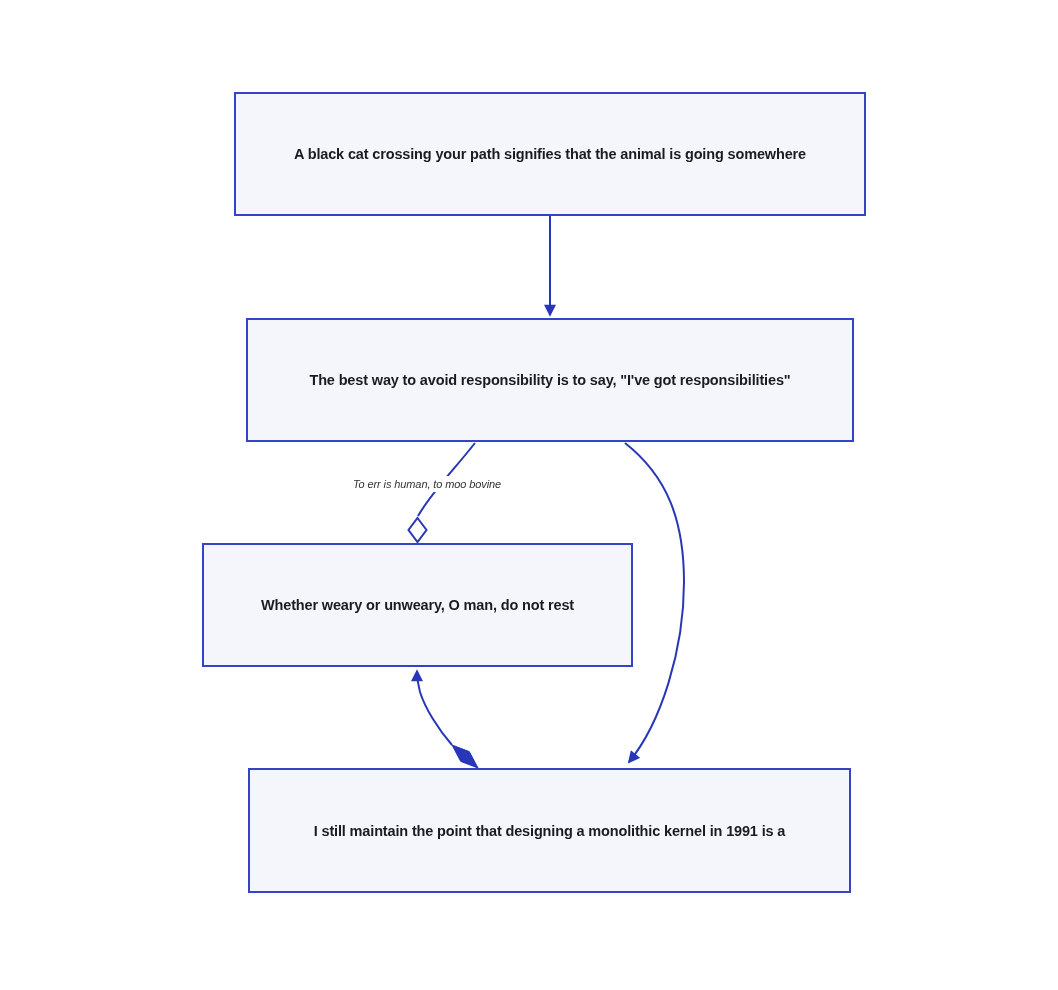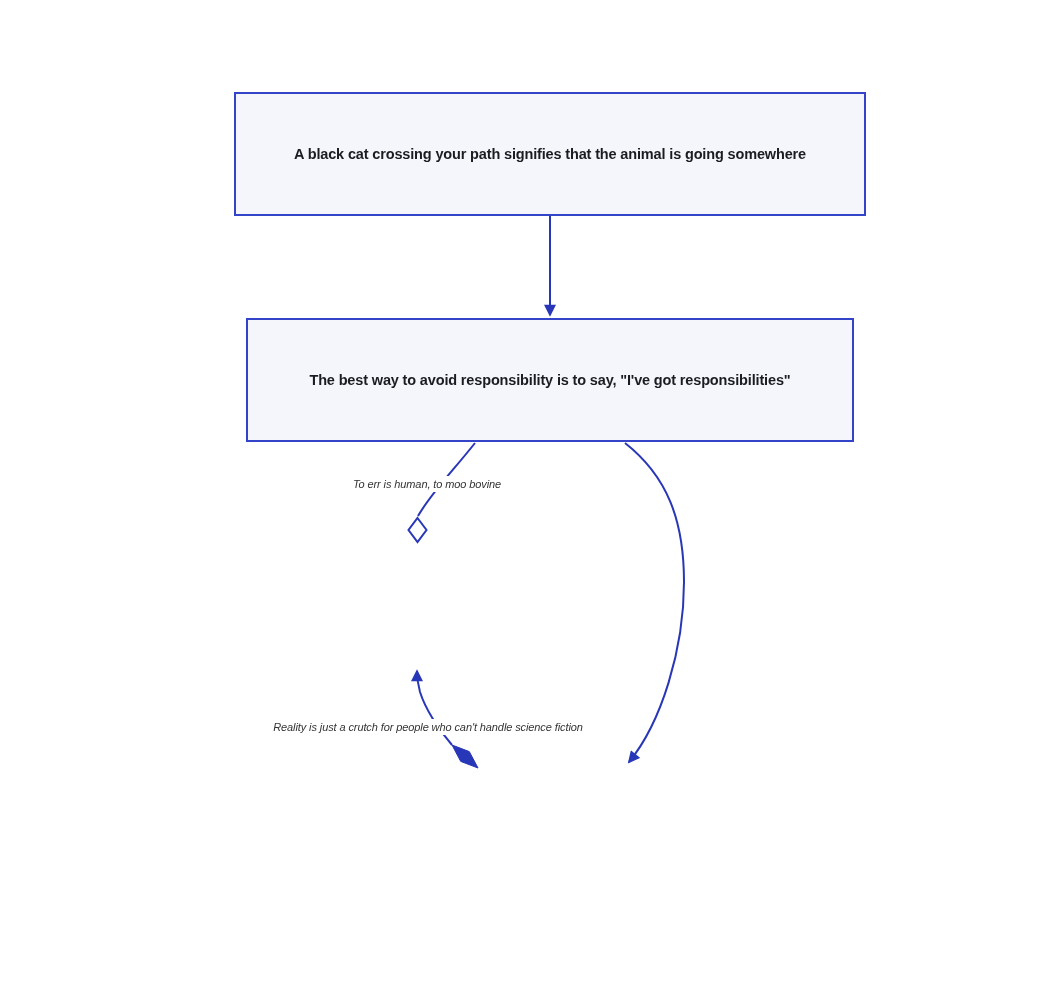--- a/index.html
+++ b/index.html
@@ -103,19 +103,24 @@
   </svg>
 
   <div class="node node-1">
     <span class="node-label">A black cat crossing your path signifies that the animal is going somewhere</span>
   </div>
 
   <div class="node node-2">
     <span class="node-label">The best way to avoid responsibility is to say, "I've got responsibilities"</span>
   </div>
 
+  <div class="node node-3">
+    <span class="node-label">Whether weary or unweary, O man, do not rest</span>
+  </div>
 
+  <div class="node node-4">
+    <span class="node-label">I still maintain the point that designing a monolithic kernel in 1991 is a</span>
+  </div>
 
   <div class="edge-label edge-label-1">To err is human, to moo bovine</div>
 
-  <div class="edge-label edge-label-2">Reality is just a crutch for people who can't handle science fiction</div>
 
 </div>
 
 </body></html>

